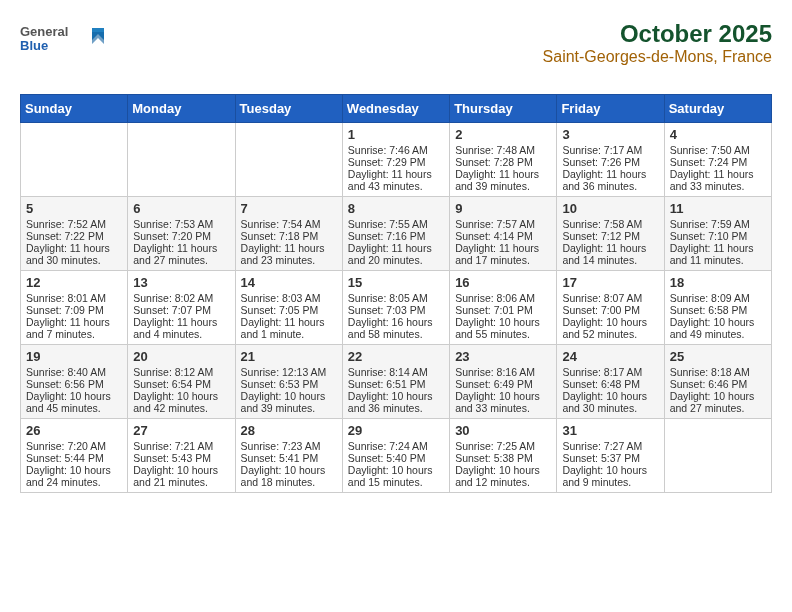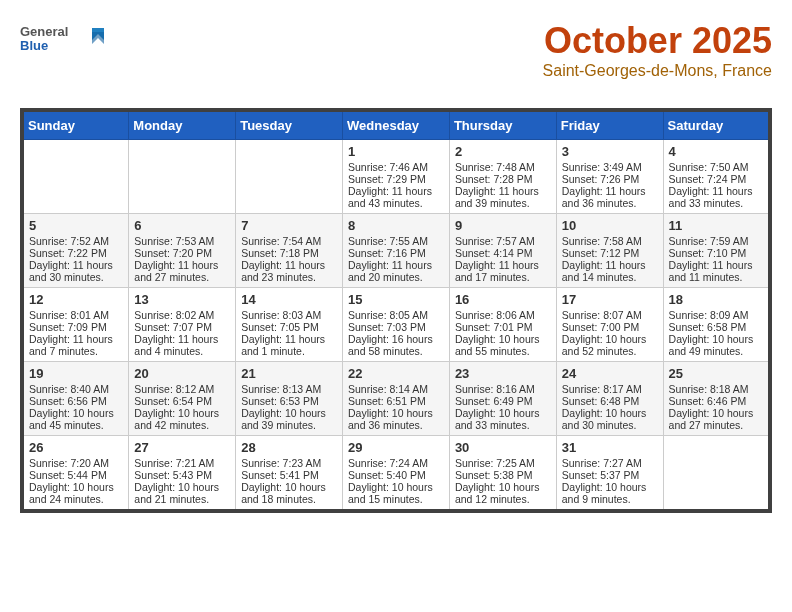--- a/index.html
+++ b/index.html
@@ -20,32 +20,32 @@
       margin-bottom: 28px;
     }
     .logo {
       display: flex;
       align-items: center;
     }
     .title-area {
       text-align: right;
     }
     .month-title {
-      font-size: 36px;
+      font-size: 24px;
       font-weight: bold;
-      color: #c2410c;
+      color: #14532d;
     }
     .location {
       font-size: 16px;
       color: #a16207;
     }
     .calendar {
       width: 100%;
       border-collapse: collapse;
-      border: 4px solid #404040;
+      border: 1px solid #404040;
     }
     .calendar th {
       background: #2060c0;
       color: #fff;
       font-size: 13px;
       font-weight: bold;
       padding: 6px 4px;
       text-align: left;
       border: 1px solid #1a4fa0;
     }
@@ -117,21 +117,21 @@
             <div>Daylight: 11 hours and 43 minutes.</div>
           </td>
           <td>
             <span class="day-num">2</span>
             <div>Sunrise: 7:48 AM</div>
             <div>Sunset: 7:28 PM</div>
             <div>Daylight: 11 hours and 39 minutes.</div>
           </td>
           <td>
             <span class="day-num">3</span>
-            <div>Sunrise: 3:49 AM</div>
+            <div>Sunrise: 7:17 AM</div>
             <div>Sunset: 7:26 PM</div>
             <div>Daylight: 11 hours and 36 minutes.</div>
           </td>
           <td>
             <span class="day-num">4</span>
             <div>Sunrise: 7:50 AM</div>
             <div>Sunset: 7:24 PM</div>
             <div>Daylight: 11 hours and 33 minutes.</div>
           </td>
         </tr>
@@ -231,21 +231,21 @@
             <div>Daylight: 10 hours and 45 minutes.</div>
           </td>
           <td>
             <span class="day-num">20</span>
             <div>Sunrise: 8:12 AM</div>
             <div>Sunset: 6:54 PM</div>
             <div>Daylight: 10 hours and 42 minutes.</div>
           </td>
           <td>
             <span class="day-num">21</span>
-            <div>Sunrise: 8:13 AM</div>
+            <div>Sunrise: 12:13 AM</div>
             <div>Sunset: 6:53 PM</div>
             <div>Daylight: 10 hours and 39 minutes.</div>
           </td>
           <td>
             <span class="day-num">22</span>
             <div>Sunrise: 8:14 AM</div>
             <div>Sunset: 6:51 PM</div>
             <div>Daylight: 10 hours and 36 minutes.</div>
           </td>
           <td>

